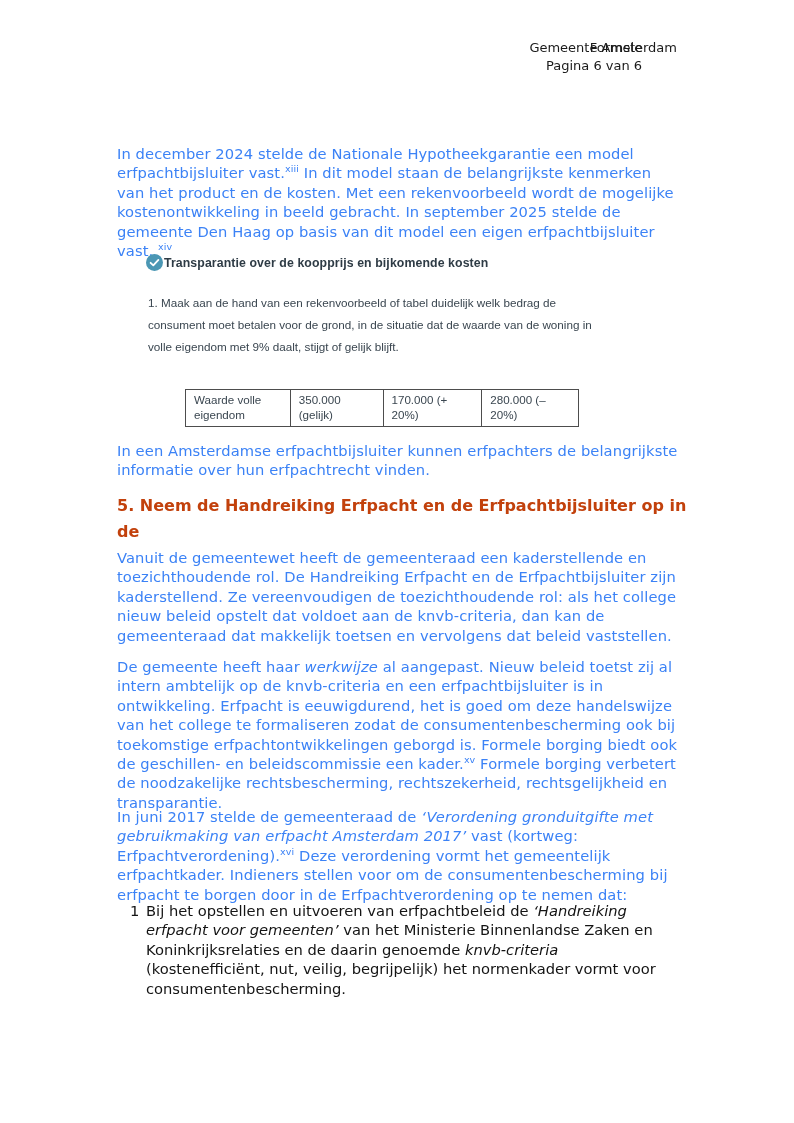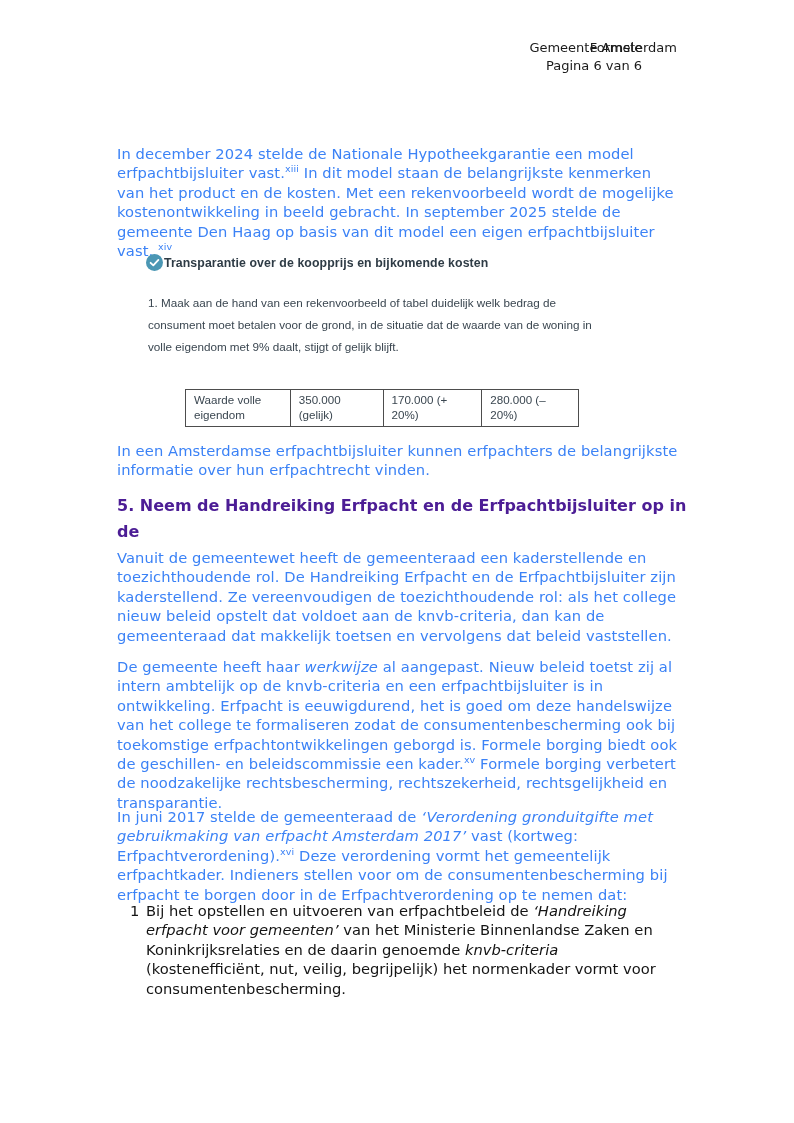--- a/index.html
+++ b/index.html
@@ -62,21 +62,21 @@
   .dtable col.c1 { width: 105px; }
   .dtable col.c2 { width: 93px; }
   .dtable col.c3 { width: 99px; }
   .dtable col.c4 { width: 97px; }
   .dots { color: #5a646c; letter-spacing: 0.5px; font-size: 10px; }
 
   
   .h5 {
     left: 117px; width: 580px;
     font-size: 16px; font-weight: bold;
-    line-height: 25.5px; color: #4c1d95;
+    line-height: 25.5px; color: #c2410c;
   }
   .h5 .h5-line2 { padding-left: 20px; }
 
   
   .li {
     left: 117px; width: 562px;
     font-size: 14.7px; line-height: 19.4px; color: #141414;
   }
   .li .li-wrap { position: relative; padding-left: 29px; }
   .li .li-num { position: absolute; left: 13px; top: 0; }

